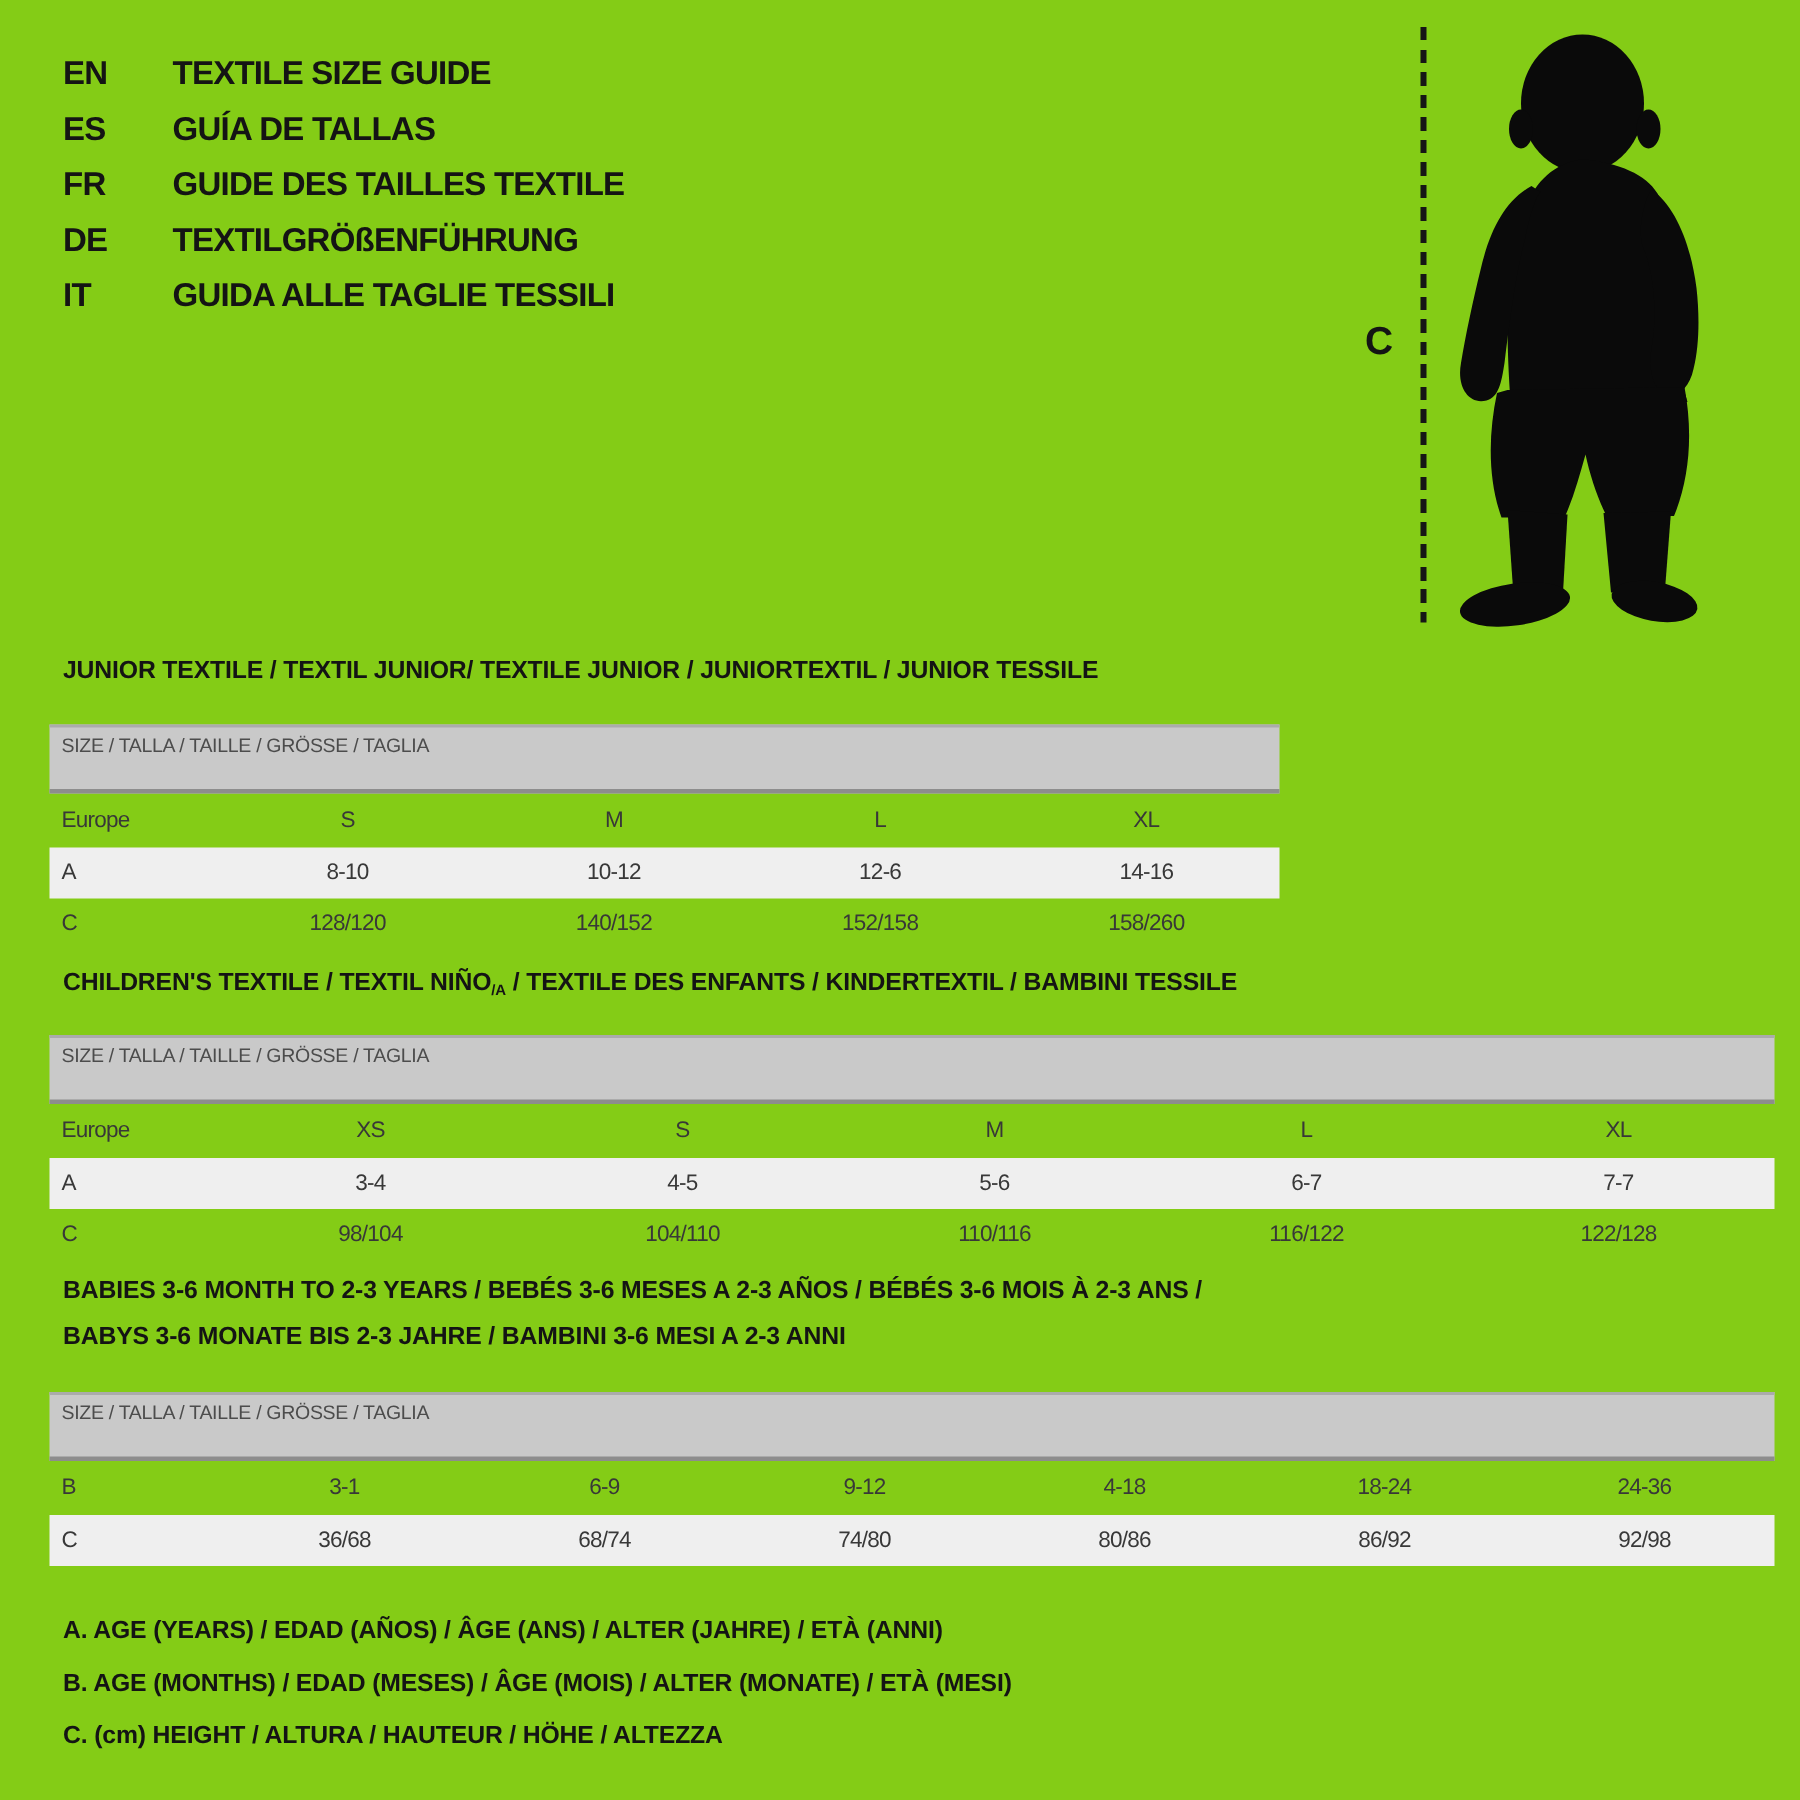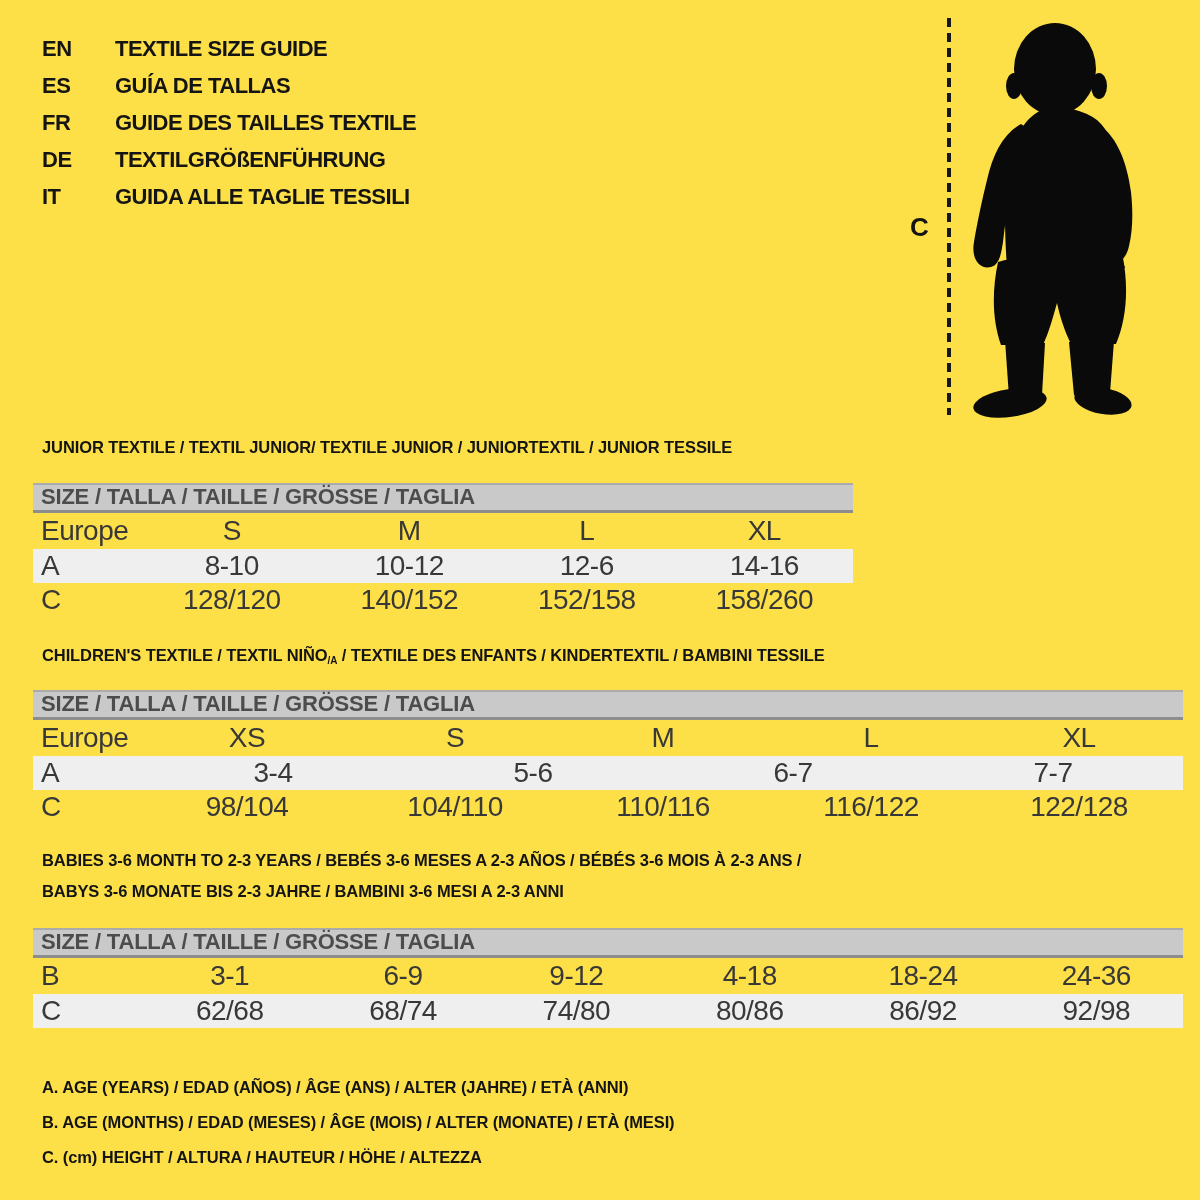--- a/index.html
+++ b/index.html
@@ -7,21 +7,21 @@
     --banner-border-bottom:#8d8d8d;
     --banner-border-top:#ababab;
     --row-band-bg:#efefef;
     --title-color:#141414;
     --table-text:#383838;
     --banner-text:#4c4c4c;
     --silhouette:#0a0a0a;
   }
   html,body{margin:0;padding:0;background:#fff;}
   .page{
-    position:relative;width:1200px;height:1200px;background:#fde047;overflow:hidden;
+    position:relative;width:1200px;height:1200px;background:#84cc16;overflow:hidden;
     font-family:"Liberation Sans","DejaVu Sans",sans-serif;color:var(--title-color);
   }
   
   .lang-block{position:absolute;left:42px;top:30px;}
   .lang-row{height:37px;line-height:37px;font-weight:700;font-size:22px;letter-spacing:-0.5px;white-space:nowrap;}
   .lang-code{display:inline-block;width:73px;}
   
   .dashed-line{
     position:absolute;left:947px;top:18px;width:4px;height:397px;
     background:repeating-linear-gradient(to bottom,#161616 0 9px,transparent 9px 15px);
@@ -30,28 +30,28 @@
   .figure-svg{position:absolute;left:965px;top:14px;width:180px;height:405px;}
   .figure-svg *{fill:var(--silhouette);}
   
   .section-title{position:absolute;left:42px;font-weight:700;font-size:16.5px;letter-spacing:-0.1px;white-space:nowrap;}
   .title-sub{font-size:10px;vertical-align:-3px;}
   
   .size-table{position:absolute;left:33px;}
   .size-table.w-junior{width:820px;}
   .size-table.w-full{width:1150px;}
   .banner{
-    box-sizing:border-box;height:30px;line-height:24px;padding-left:8px;
+    box-sizing:border-box;height:46px;line-height:24px;padding-left:8px;
     background:var(--banner-bg);
     border-top:2px solid var(--banner-border-top);
     border-bottom:3px solid var(--banner-border-bottom);
-    font-size:22px;font-weight:700;letter-spacing:-0.2px;color:var(--banner-text);
+    font-size:13px;font-weight:400;letter-spacing:-0.2px;color:var(--banner-text);
     white-space:nowrap;
   }
-  .trow{display:flex;height:34px;line-height:34px;font-size:28px;letter-spacing:-0.5px;color:var(--table-text);justify-content:flex-end;}
+  .trow{display:flex;height:34px;line-height:34px;font-size:15px;letter-spacing:-0.5px;color:var(--table-text);}
   .trow.header{height:36px;line-height:36px;}
   .trow.band{background:var(--row-band-bg);}
   .cell{flex:1;text-align:center;white-space:nowrap;}
   .cell.rowlabel{flex:0 0 110px;text-align:left;padding-left:8px;box-sizing:border-box;}
   
   .legend{position:absolute;left:42px;top:1070px;}
   .legend-line{height:35px;line-height:35px;font-weight:700;font-size:16.5px;letter-spacing:-0.1px;white-space:nowrap;}
 </style>
 </head>
 <body>
@@ -127,20 +127,21 @@
       <div class="cell rowlabel">Europe</div>
       <div class="cell">XS</div>
       <div class="cell">S</div>
       <div class="cell">M</div>
       <div class="cell">L</div>
       <div class="cell">XL</div>
     </div>
     <div class="trow band">
       <div class="cell rowlabel">A</div>
       <div class="cell">3-4</div>
+      <div class="cell">4-5</div>
       <div class="cell">5-6</div>
       <div class="cell">6-7</div>
       <div class="cell">7-7</div>
     </div>
     <div class="trow">
       <div class="cell rowlabel">C</div>
       <div class="cell">98/104</div>
       <div class="cell">104/110</div>
       <div class="cell">110/116</div>
       <div class="cell">116/122</div>
@@ -156,21 +157,21 @@
       <div class="cell rowlabel">B</div>
       <div class="cell">3-1</div>
       <div class="cell">6-9</div>
       <div class="cell">9-12</div>
       <div class="cell">4-18</div>
       <div class="cell">18-24</div>
       <div class="cell">24-36</div>
     </div>
     <div class="trow band">
       <div class="cell rowlabel">C</div>
-      <div class="cell">62/68</div>
+      <div class="cell">36/68</div>
       <div class="cell">68/74</div>
       <div class="cell">74/80</div>
       <div class="cell">80/86</div>
       <div class="cell">86/92</div>
       <div class="cell">92/98</div>
     </div>
   </div>
 
   <div class="legend">
     <div class="legend-line">A. AGE (YEARS) / EDAD (AÑOS) / ÂGE (ANS) / ALTER (JAHRE) / ETÀ (ANNI)</div>

